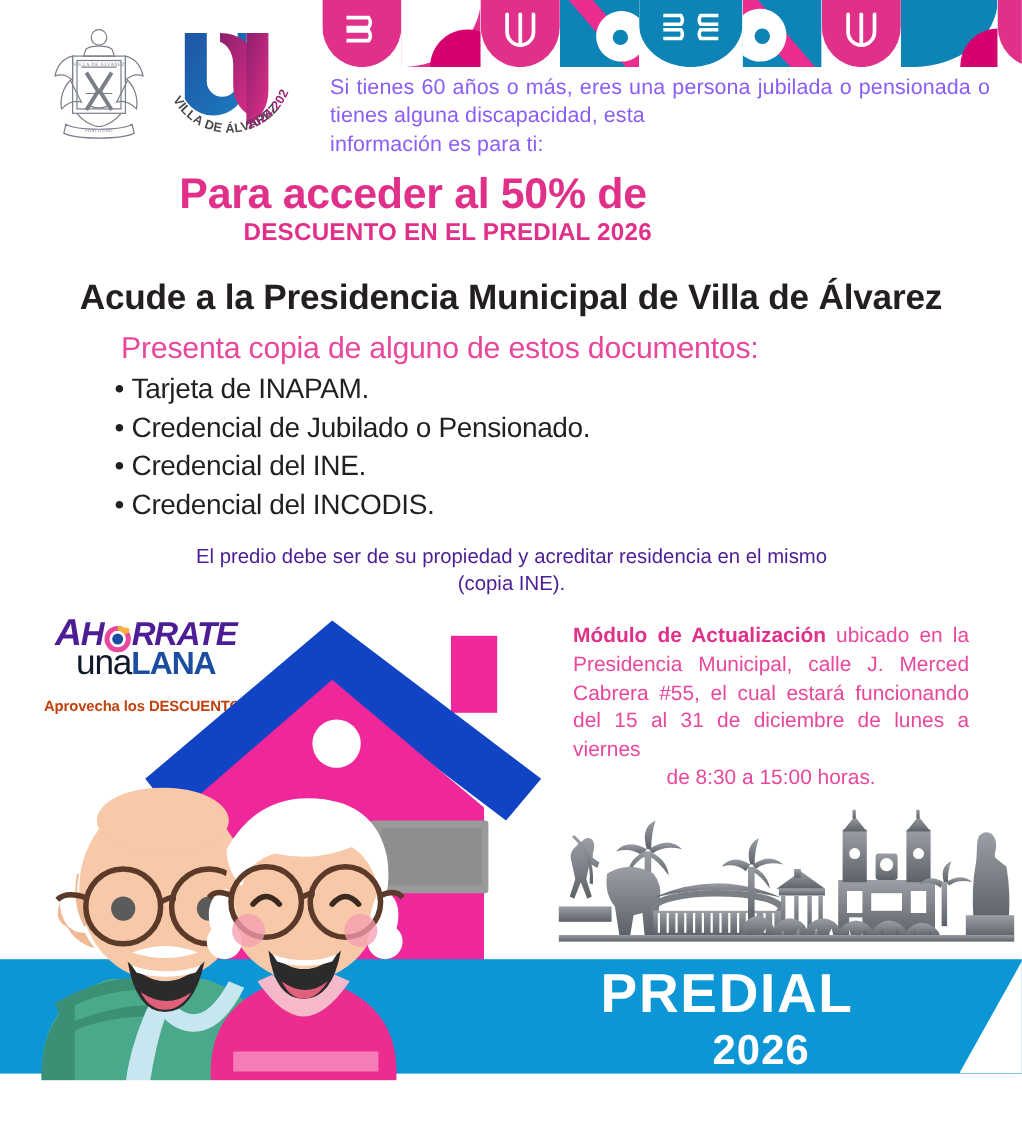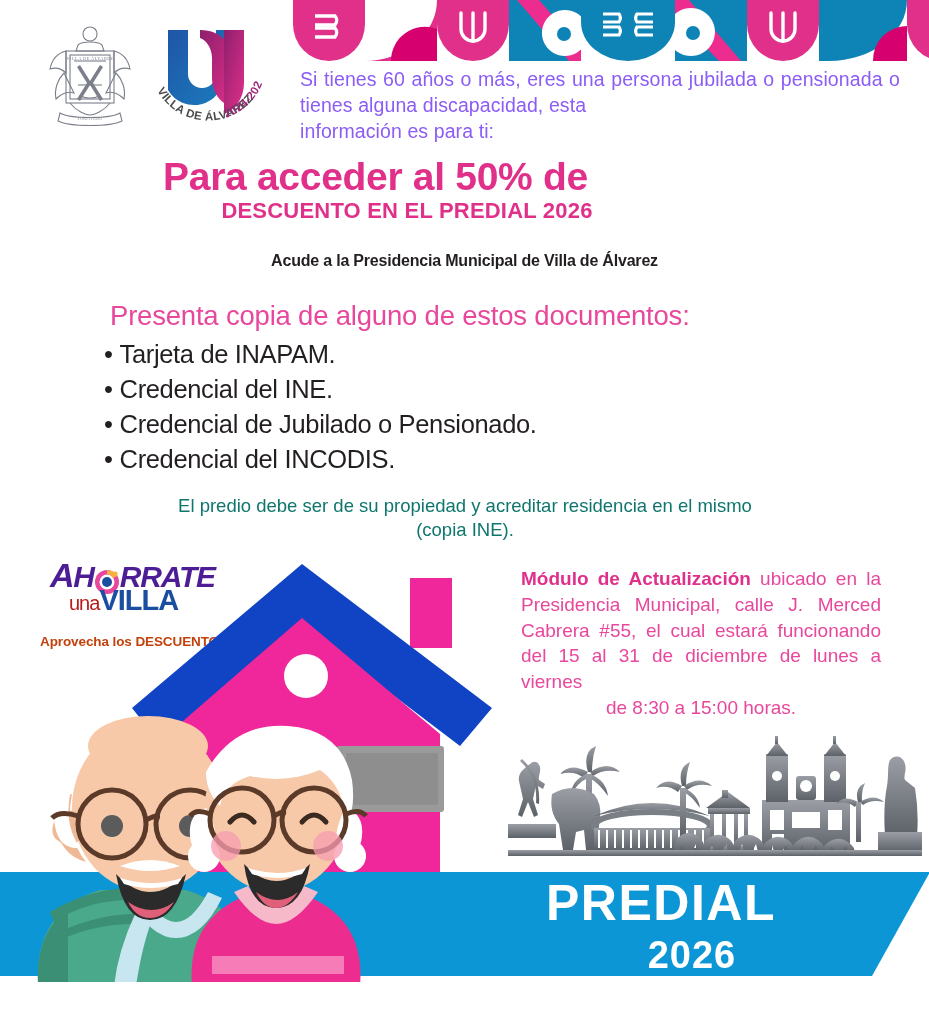--- a/index.html
+++ b/index.html
@@ -30,50 +30,50 @@
 
   .headline{
     position:absolute;left:0;top:156px;width:786px;text-align:center;
     color:#e0308a;font-weight:bold;
   }
   .headline .l1{display:block;font-size:39px;line-height:1.06;letter-spacing:-0.3px;margin-left:-35px;}
   .headline .l2{display:block;font-size:22px;line-height:1.12;letter-spacing:.2px;margin-top:2px;margin-left:28px;}
 
   .acude{
     position:absolute;left:0;top:252px;width:929px;text-align:center;
-    font-size:16px;font-weight:bold;color:#231f20;letter-spacing:-.2px;
+    font-size:32px;font-weight:bold;color:#231f20;letter-spacing:-.2px;
   }
 
   .presenta{
     position:absolute;left:110px;top:300px;
     font-size:27.5px;color:#e8479c;font-weight:400;letter-spacing:-.2px;
   }
 
   .doclist{position:absolute;left:104px;top:337px;margin:0;padding:0;list-style:none;}
   .doclist li{
     font-size:25.5px;font-weight:normal;color:#231f20;line-height:1.37;
     letter-spacing:-.35px;white-space:nowrap;
   }
   .doclist li .bullet{display:inline-block;margin-right:7px;}
 
   .nota{
     position:absolute;left:155px;top:494px;width:620px;text-align:center;
-    font-size:18.5px;line-height:1.32;color:#0f766e;font-weight:400;
+    font-size:18.5px;line-height:1.32;color:#4c1d95;font-weight:400;
   }
 
   
   .ahorrate{position:absolute;left:36px;top:558px;width:230px;height:86px;}
   .ah-line1{
     position:absolute;left:14px;top:0;font-size:30px;font-weight:bold;
     color:#4c1d95;letter-spacing:-1.2px;font-style:italic;line-height:1;
   }
   .ah-line1 .ah-a{font-size:34px;}
   .ah-o-wrap{position:relative;display:inline-block;width:26px;height:26px;vertical-align:-5px;}
   .ah-line2{position:absolute;left:33px;top:28px;line-height:1;}
-  .ah-una{font-size:20px;color:#b91c1c;font-weight:400;letter-spacing:-1px;}
+  .ah-una{font-size:32px;color:#0f172a;font-weight:400;letter-spacing:-1px;}
   .ah-lana{font-size:29px;color:#1b4ea0;font-weight:bold;letter-spacing:-1px;}
   .ah-line3{
     position:absolute;left:4px;top:76px;font-size:13.5px;font-weight:bold;
     color:#c2410c;letter-spacing:-.1px;
   }
 
   
   .modulo{
     position:absolute;left:521px;top:566px;width:360px;
     font-size:19px;line-height:1.36;color:#e8479c;text-align:justify;
@@ -264,44 +264,44 @@
 
   <div class="acude">Acude a la Presidencia Municipal de Villa de Álvarez</div>
 
   <div class="presenta">Presenta copia de alguno de estos documentos:</div>
 
   <ul class="doclist">
     <li>
       <span class="bullet">•</span><span>Tarjeta de INAPAM.</span>
     </li>
     <li>
-      <span class="bullet">•</span><span>Credencial del INE.</span>
+      <span class="bullet">•</span><span>Credencial de Jubilado o Pensionado.</span>
     </li>
     <li>
-      <span class="bullet">•</span><span>Credencial de Jubilado o Pensionado.</span>
+      <span class="bullet">•</span><span>Credencial del INE.</span>
     </li>
     <li>
       <span class="bullet">•</span><span>Credencial del INCODIS.</span>
     </li>
   </ul>
 
   <div class="nota">El predio debe ser de su propiedad y acreditar residencia en el mismo (copia INE).</div>
 
   <div class="ahorrate">
     <div class="ah-line1">
       <span class="ah-a">A</span><span>H</span><span class="ah-o-wrap"><svg width="26" height="26" viewBox="0 0 26 26" style="position:absolute;left:0;top:3px;">
         <circle cx="13" cy="13" r="12" fill="#e8479c"></circle>
         <circle cx="13" cy="13" r="7.5" fill="#fff"></circle>
         <circle cx="13" cy="13" r="5" fill="#1b4ea0"></circle>
         <path d="M13 1 a12 12 0 0 1 10 6 l-4 2 a8 8 0 0 0 -6 -4z" fill="#f7b23b"></path>
         <circle cx="21" cy="5" r="2.6" fill="#f7b23b"></circle>
       </svg></span><span>RRATE</span>
     </div>
     <div class="ah-line2">
-      <span class="ah-una">una</span><span class="ah-lana">VILLA</span>
+      <span class="ah-una">una</span><span class="ah-lana">LANA</span>
     </div>
     <div class="ah-line3">Aprovecha los DESCUENTOS</div>
   </div>
 
   <div class="modulo">
     <b>Módulo de Actualización</b><span> ubicado en la Presidencia Municipal, calle J. Merced Cabrera #55, el cual estará funcionando del 15 al 31 de diciembre de lunes a viernes </span>
     <span class="last">de 8:30 a 15:00 horas.</span>
   </div>
 
   <div class="art">

